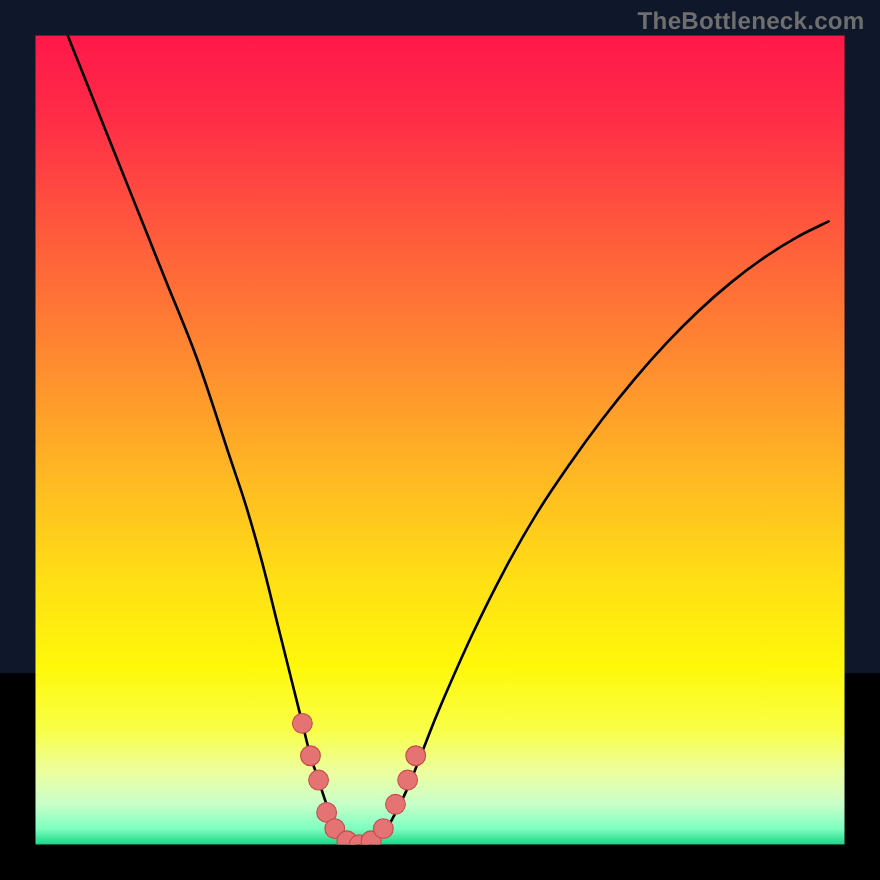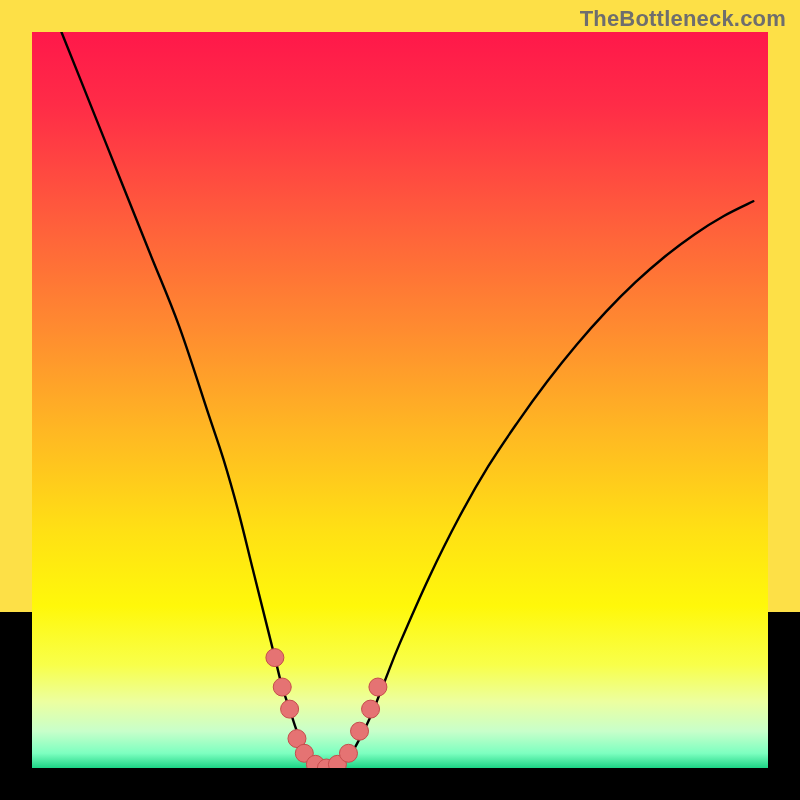--- a/index.html
+++ b/index.html
@@ -9,21 +9,21 @@
     height: 800px;
     background: #000;
     overflow: hidden;
   }
   .frame {
     position: absolute;
     left: 0;
     top: 0;
     width: 800px;
     height: 612px;
-    background: #fde047;
+    background: #0f172a;
   }
   .plot {
     position: absolute;
     left: 32px;
     top: 32px;
     width: 736px;
     height: 736px;
     overflow: hidden;
   }
   .plot svg {

